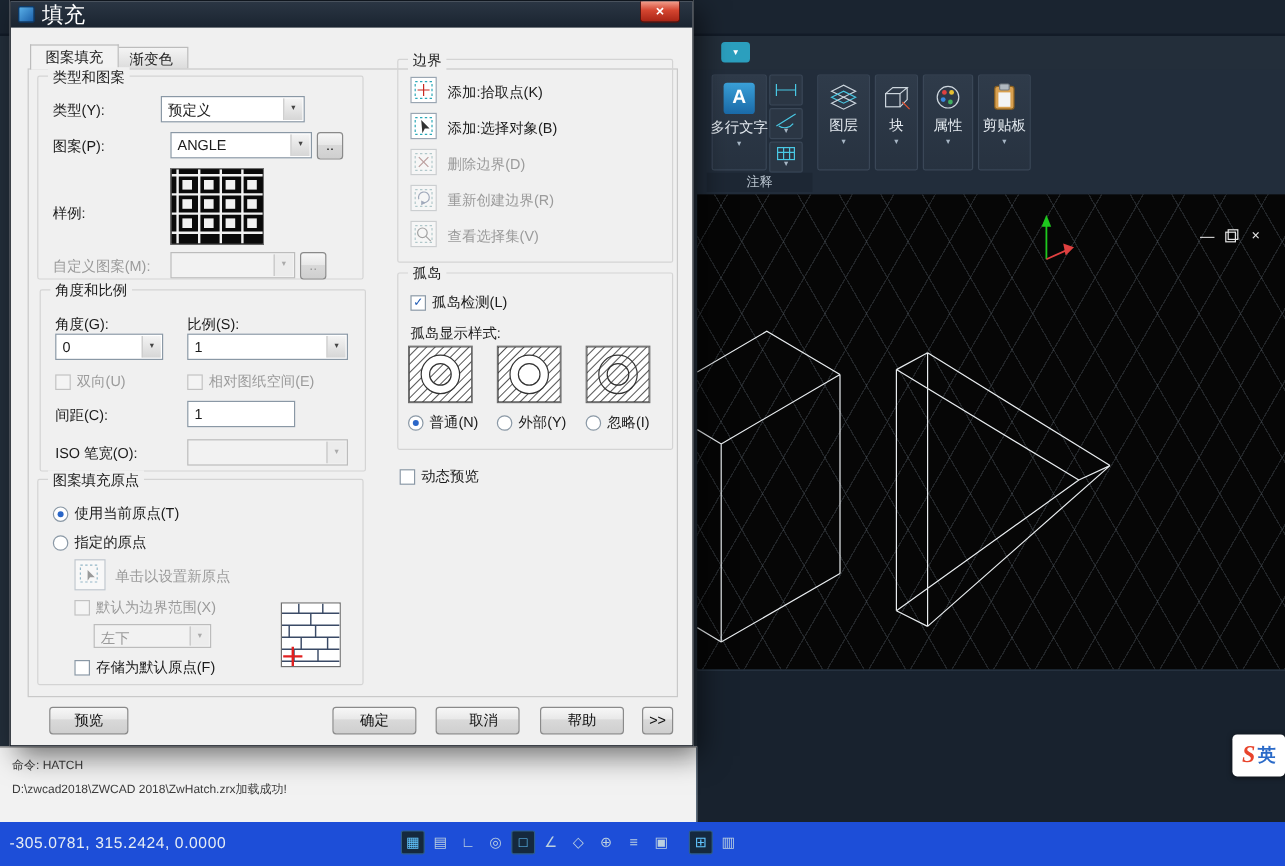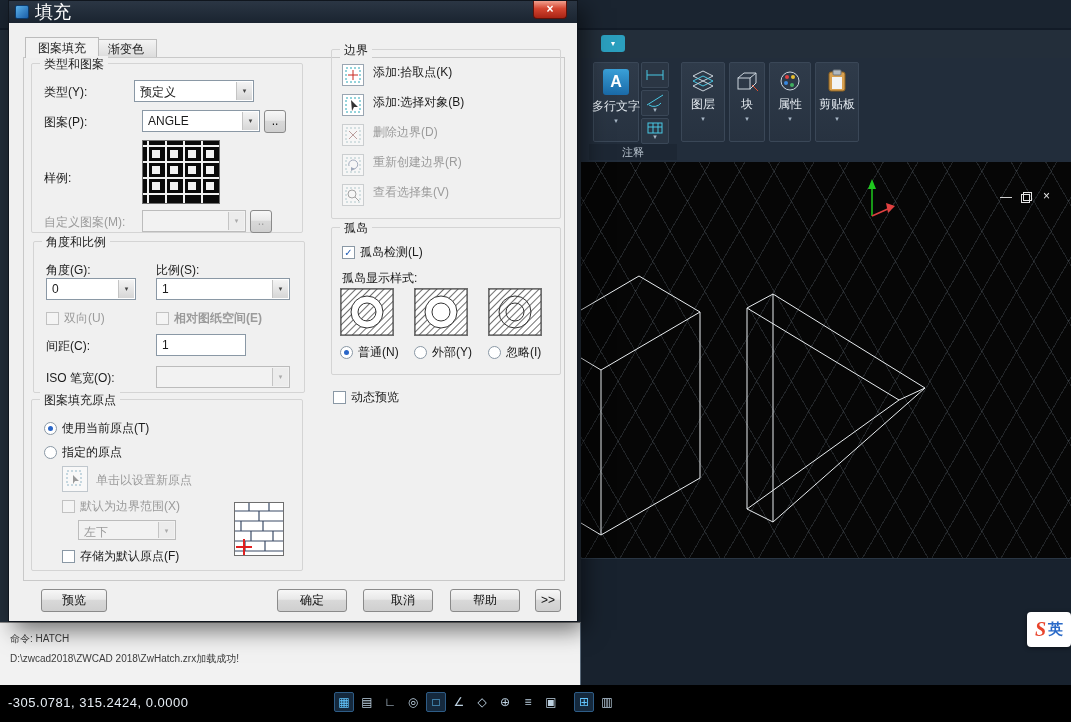--- a/index.html
+++ b/index.html
@@ -33,21 +33,21 @@
   .bottom-dark{left:581px;top:558px;width:490px;height:127px;background:#18222e;border-top:1px solid #2a3644;}
   .sogou{left:1027px;top:612px;width:44px;height:35px;background:#fff;border-radius:4px;box-shadow:0 1px 4px rgba(0,0,0,.5);display:flex;align-items:center;justify-content:center;gap:2px;}
   .sogou .s{color:#e8442c;font:italic bold 20px "Liberation Serif",serif;}
   .sogou .en{color:#2a6ac8;font-size:15px;font-weight:bold;}
 
   
   .cmdwin{left:0;top:622px;width:581px;height:63px;background:#f2f2f2;border-top:1px solid #8a8a8a;border-right:1px solid #5a6a7a;padding:6px 10px;}
   .cmdline{font-size:10px;color:#3c3c3c;line-height:20px;white-space:nowrap;}
 
   
-  .statusbar{left:0;top:685px;width:1071px;height:37px;background:#000000;}
+  .statusbar{left:0;top:685px;width:1071px;height:37px;background:#1d4ed8;}
   .coords{left:8px;top:10px;font-size:13px;color:#e6edf4;letter-spacing:.5px;}
   .sicons{left:334px;top:7px;display:flex;gap:3px;}
   .sicon{width:20px;height:20px;color:#bcd0e0;font-size:12px;text-align:center;line-height:19px;border-radius:2px;border:1px solid transparent;}
   .sicon.active{background:#15293d;border-color:#2e5c86;color:#62c6ff;}
   .sicon.gap{margin-left:10px;}
 
   
   .dialog{left:8px;top:0;width:570px;height:622px;background:#f0f0f0;border:1px solid #10161e;box-shadow:6px 8px 22px rgba(0,0,0,.55);z-index:10;}
   .dlg-titlebar{position:absolute;left:0;top:0;width:100%;height:22px;background:linear-gradient(#2b3644,#1a2430);display:flex;align-items:center;padding-left:6px;gap:6px;}
   .dlg-icon{width:14px;height:14px;border-radius:2px;background:linear-gradient(135deg,#5ab0e8,#1a5ea8);border:1px solid #0c3a6a;}
@@ -67,21 +67,21 @@
   .combo.dis .carr{background:#ececec;color:#aaa;}
   .txt{position:absolute;height:22px;background:#fff;border:1px solid #8a98a5;font-size:12px;color:#1b1b1b;padding:0 5px;font-family:"Liberation Sans",sans-serif;}
   .btn{position:absolute;height:23px;background:linear-gradient(#f7f7f7,#e8e8e8 45%,#d9d9d9 46%,#cfcfcf);border:1px solid #8a8a8a;border-radius:3px;font-size:12px;color:#111;text-align:center;line-height:21px;}
   .cb{position:absolute;display:flex;align-items:center;gap:5px;font-size:12px;color:#1b1b1b;white-space:nowrap;}
   .cb .box{width:13px;height:13px;background:#fff;border:1px solid #8a98a5;font-size:10px;font-weight:bold;color:#1f5bb5;text-align:center;line-height:11px;}
   .cb.dis{color:#9b9b9b;}
   .cb.dis .box{border-color:#c2c2c2;background:#f4f4f4;}
   .rd{position:absolute;display:flex;align-items:center;gap:5px;font-size:12px;color:#1b1b1b;white-space:nowrap;}
   .rd .circ{width:13px;height:13px;border-radius:50%;background:#fff;border:1px solid #8a98a5;position:relative;}
   .rd.sel .circ::after{content:"";position:absolute;inset:3px;border-radius:50%;background:#2a66c8;}
-  .bitem{position:absolute;display:flex;align-items:flex-start;gap:9px;}
+  .bitem{position:absolute;display:flex;align-items:flex-end;gap:9px;}
   .bicon{width:22px;height:22px;background:#fff;border:1px solid #9aa6b2;}
   .bitem.dis .bicon{opacity:.45;filter:grayscale(.6);}
   .bitem .blab{font-size:12px;color:#1b1b1b;white-space:nowrap;}
   .bitem.dis .blab{color:#9b9b9b;}
   .swatch{position:absolute;border:1px solid #6e6e6e;background:#0a0a0a;}
   .island-img{position:absolute;border:1px solid #6e6e6e;background:#fff;}
 </style>
 </head>
 <body>
 
@@ -279,21 +279,21 @@
     <div class="group" style="left:24px;top:240px;width:272px;height:152px;">
       <span class="legend">角度和比例</span>
       <span class="lbl" style="left:12px;top:20px;">角度(G):</span>
       <span class="lbl" style="left:122px;top:20px;">比例(S):</span>
       <div class="combo" style="left:12px;top:36px;width:90px;"><span>0</span><span class="carr">▾</span></div>
       <div class="combo" style="left:122px;top:36px;width:134px;"><span>1</span><span class="carr">▾</span></div>
       <div class="cb dis" style="left:12px;top:68px;">
           <span class="box"></span>
           <span>双向(U)</span>
         </div>
-      <div class="cb dis" style="left:122px;top:68px;font-weight:bold;">
+      <div class="cb dis" style="left:122px;top:68px;">
           <span class="box"></span>
           <span>相对图纸空间(E)</span>
         </div>
       <span class="lbl" style="left:12px;top:96px;">间距(C):</span>
       <input class="txt" style="left: 122px; top: 92px; width: 90px;" value="1">
       <span class="lbl" style="left:12px;top:128px;">ISO 笔宽(O):</span>
       <div class="combo dis" style="left:122px;top:124px;width:134px;">
           <span class="carr">▾</span>
         </div>
     </div>

